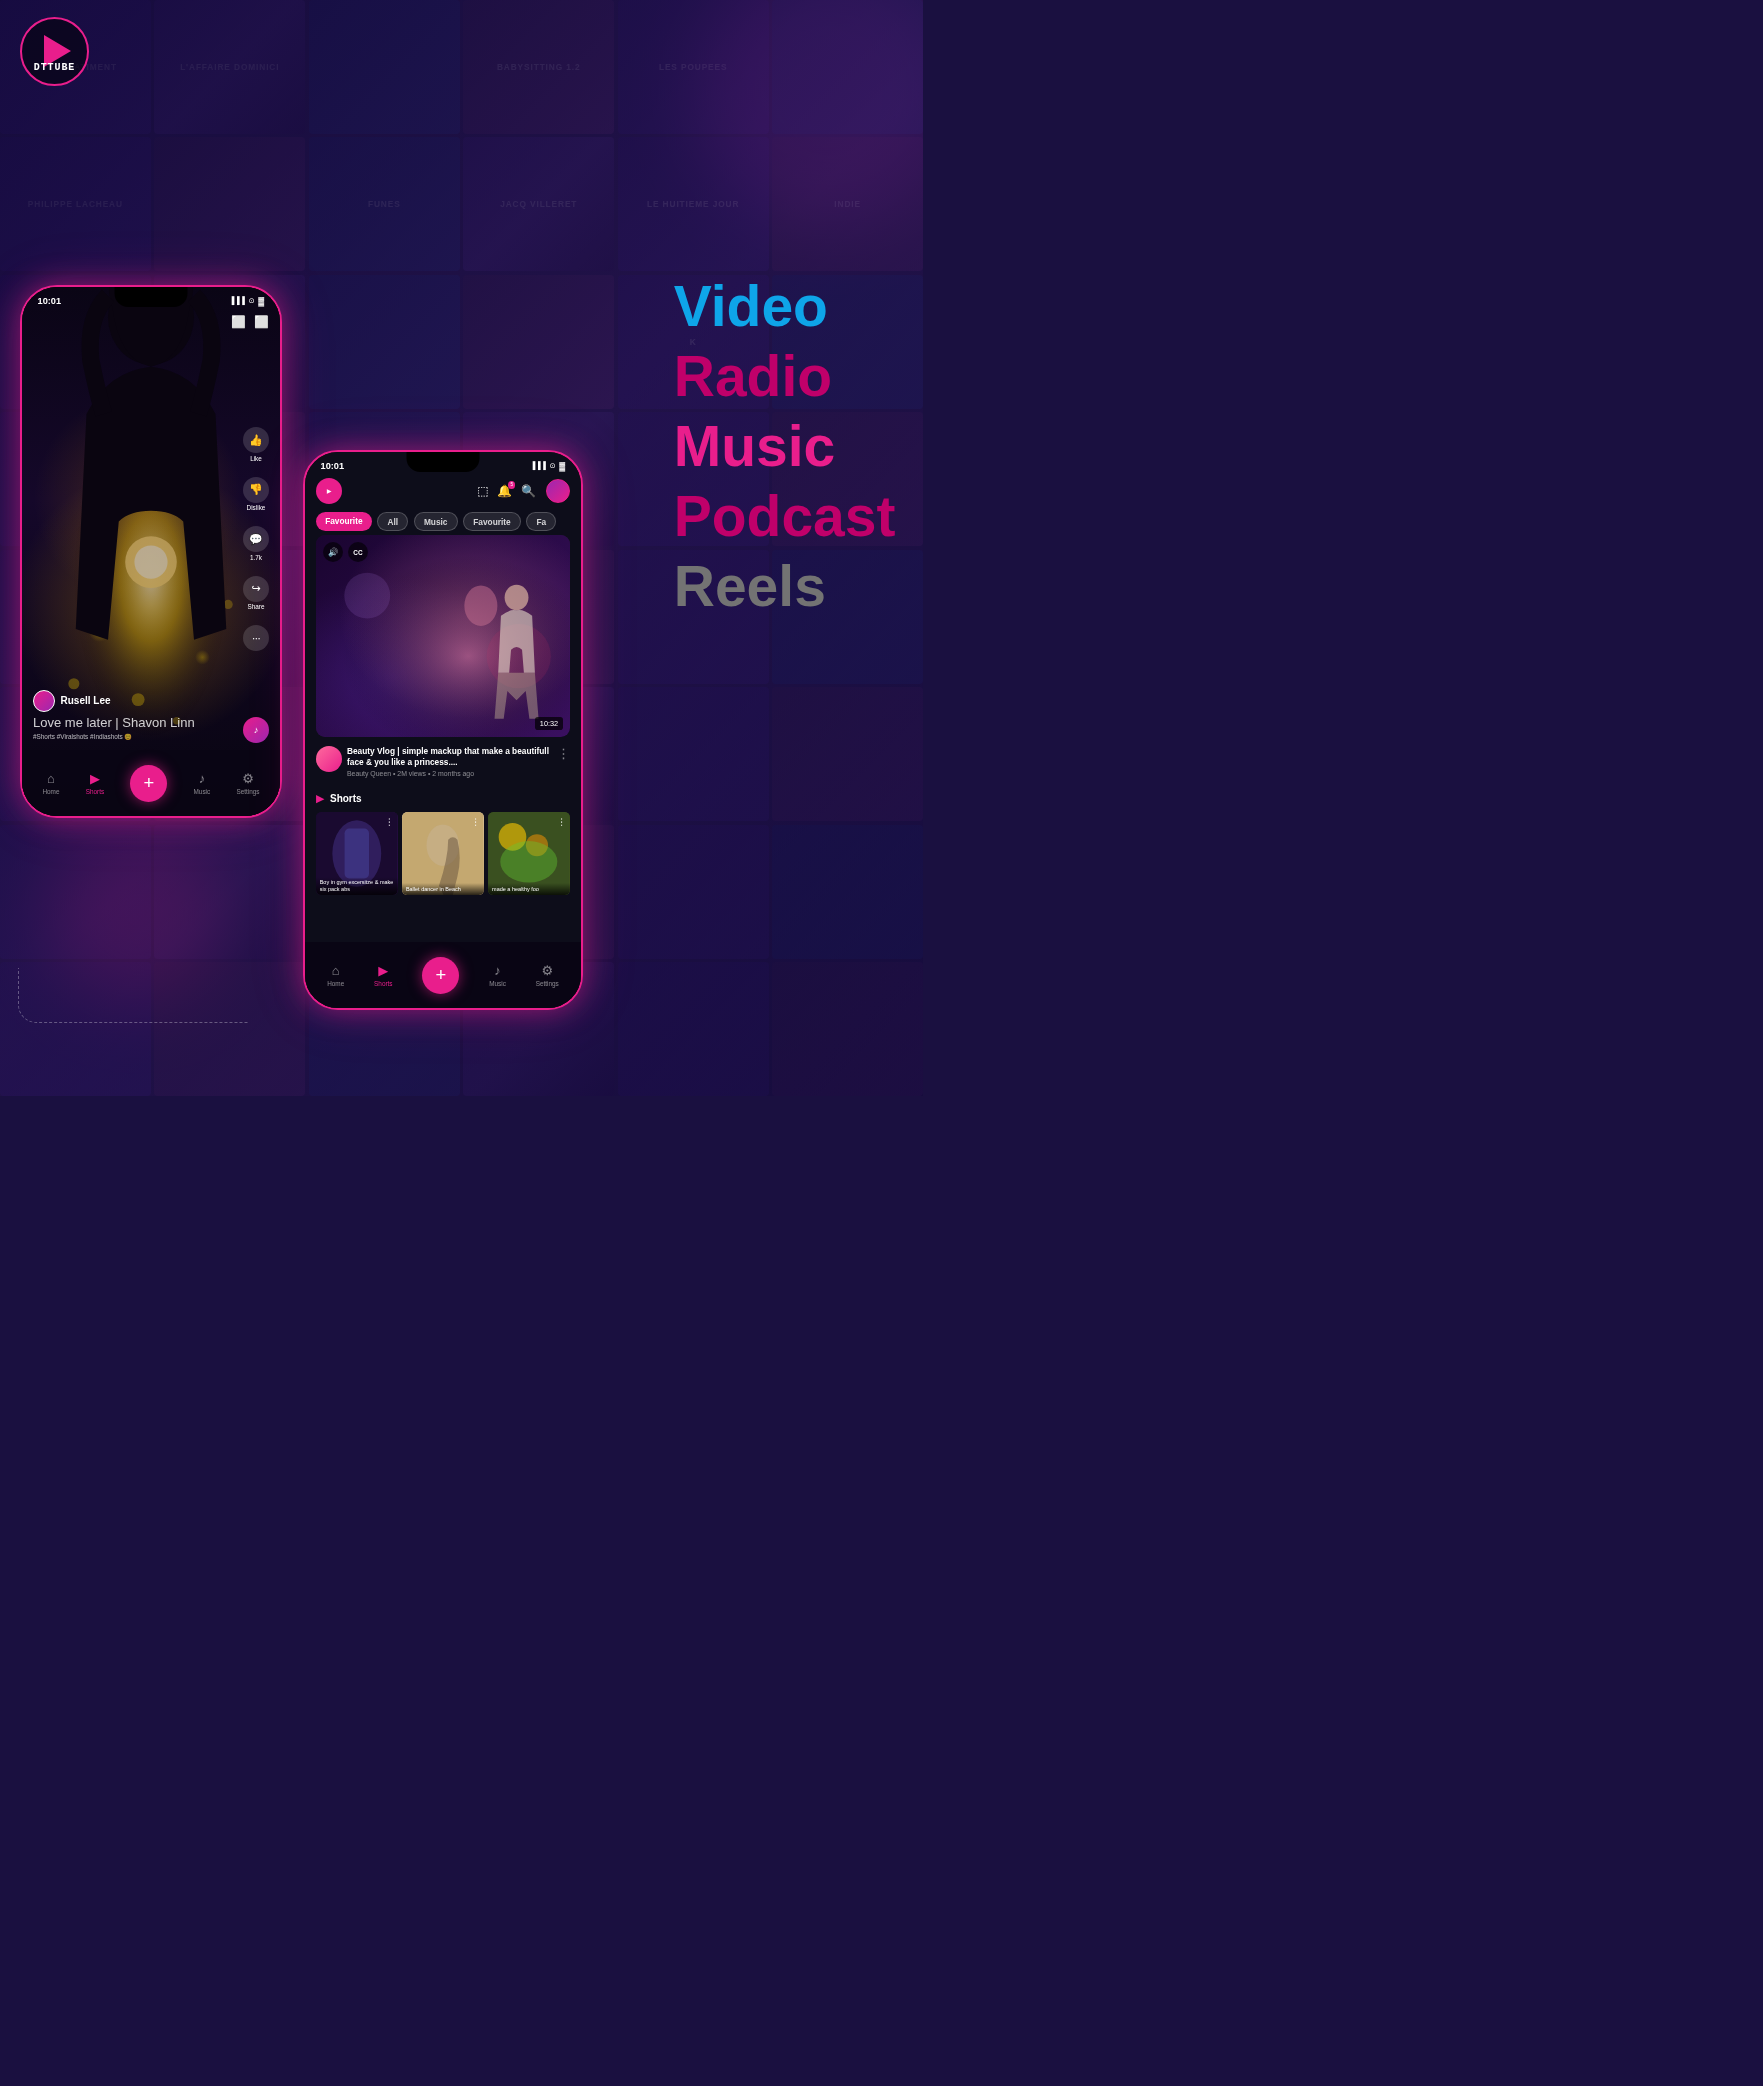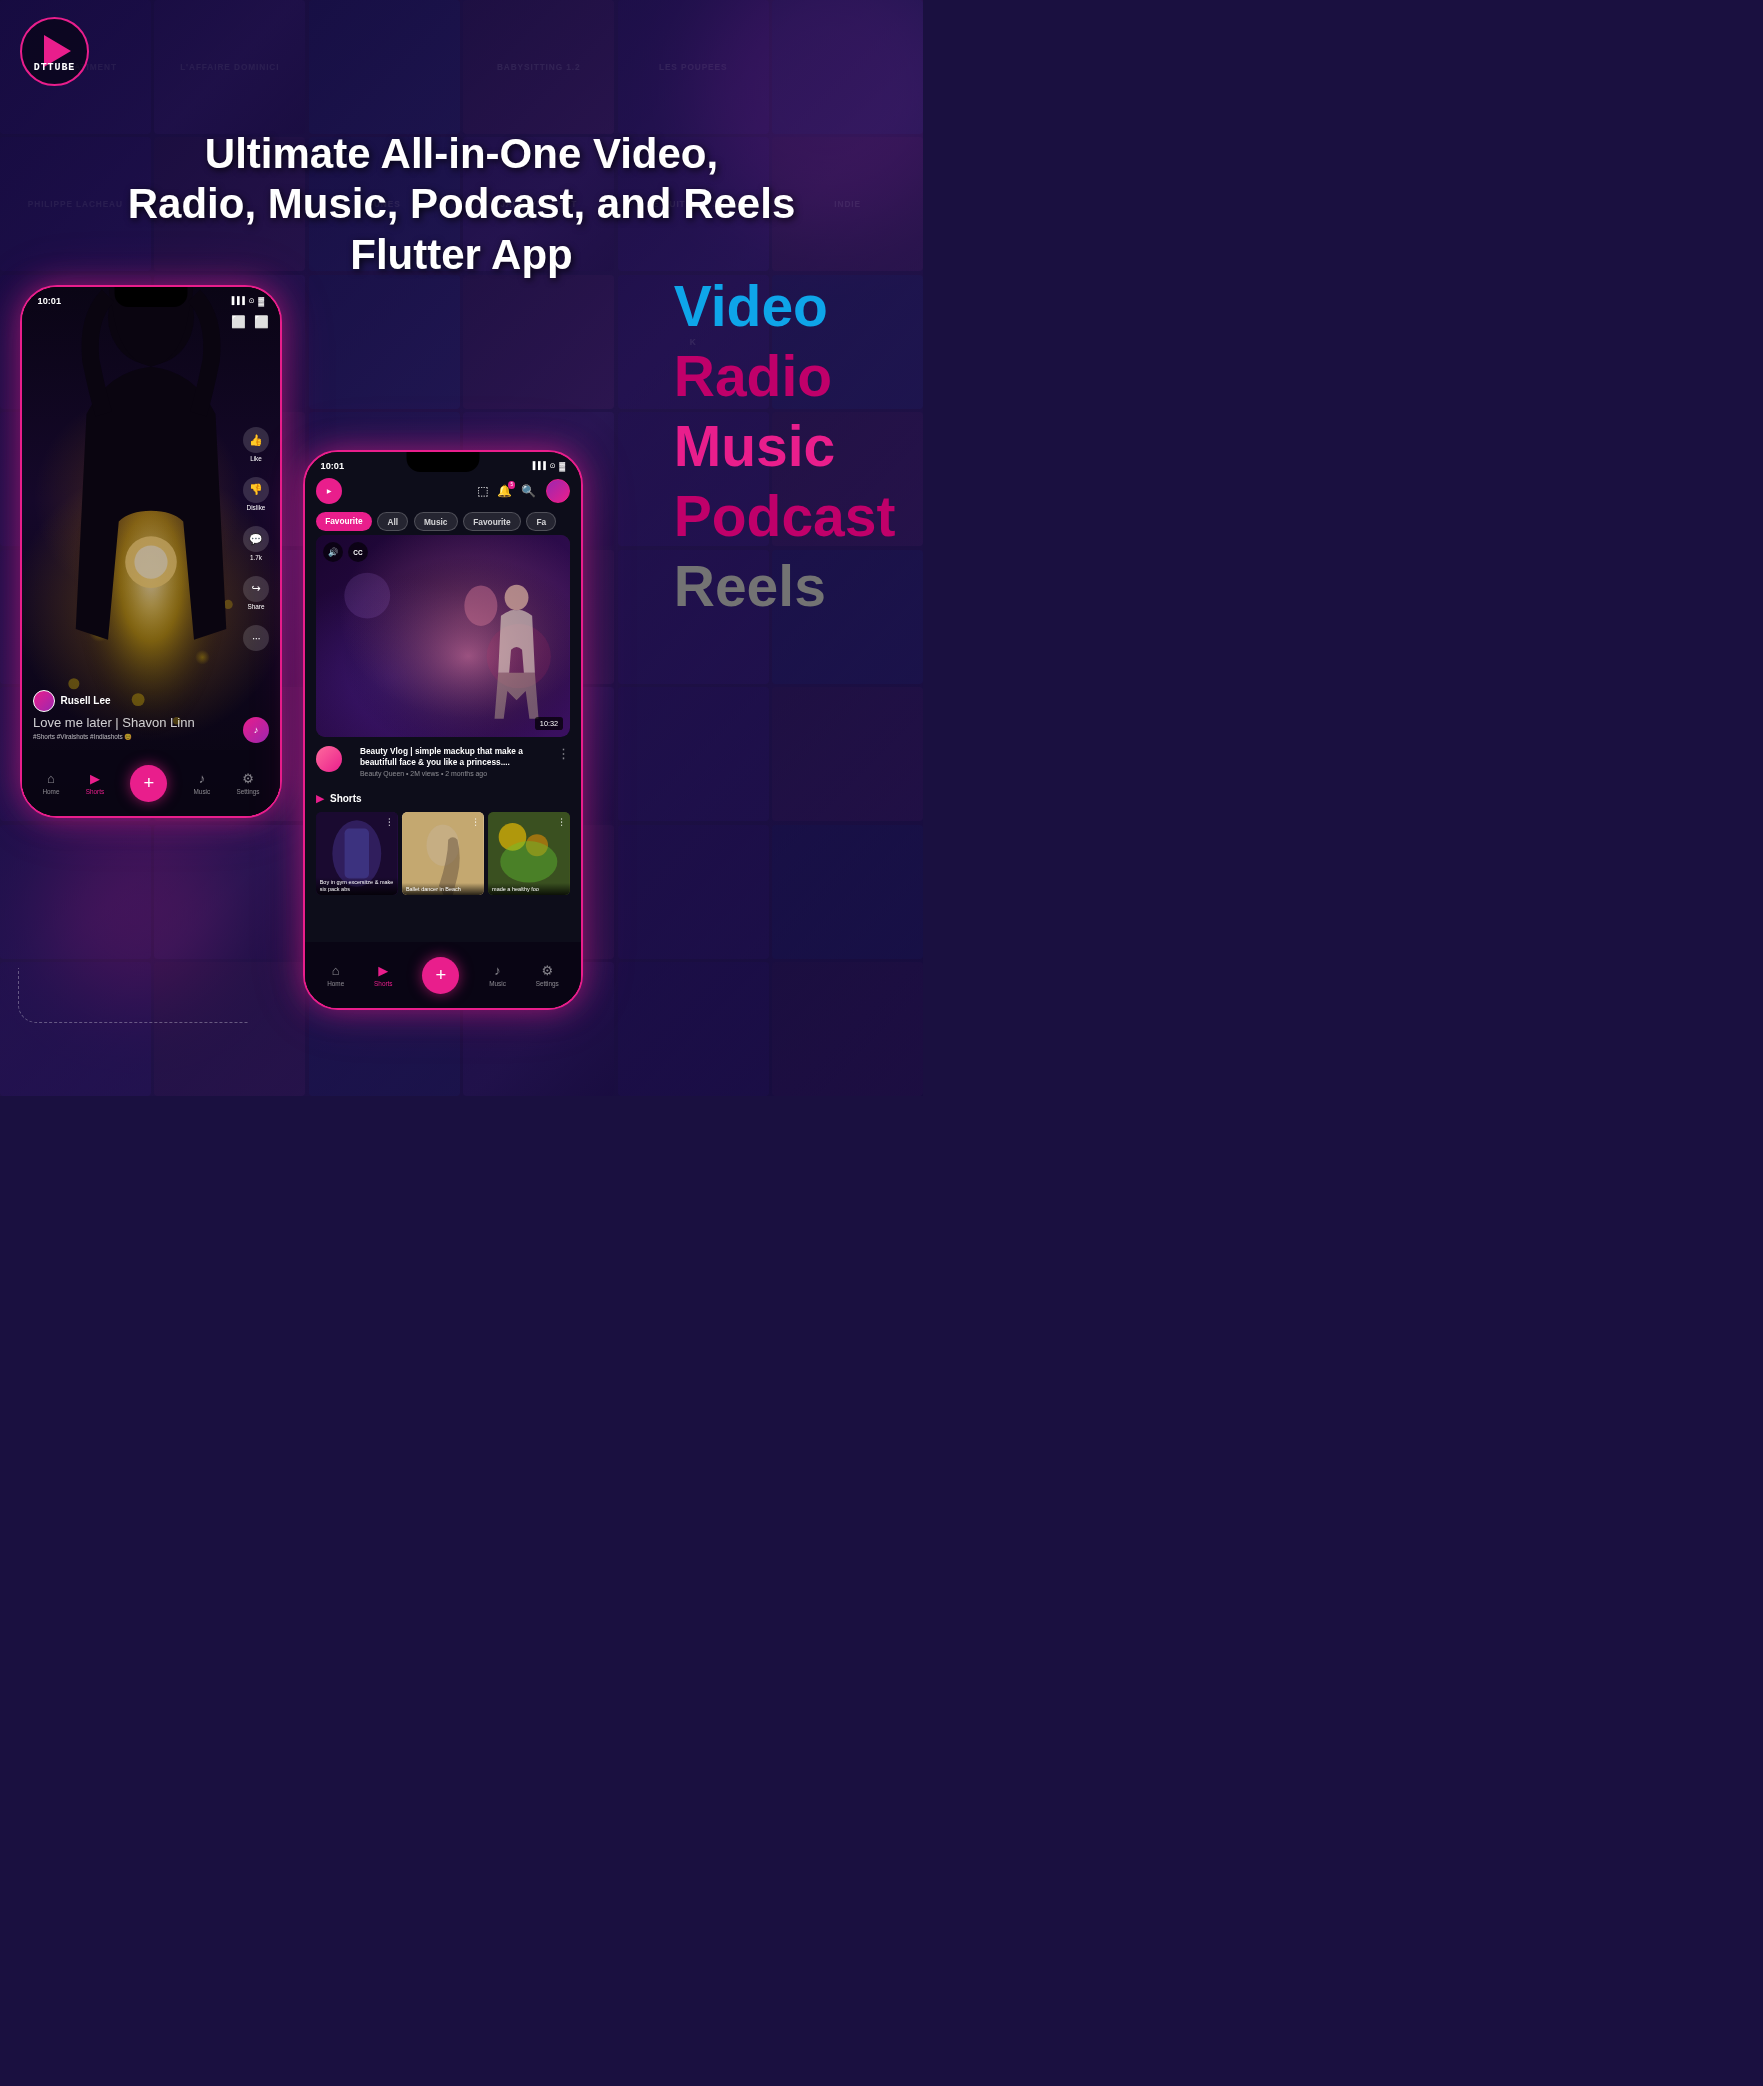--- a/index.html
+++ b/index.html
@@ -531,21 +531,21 @@
     }
 
     
     .video-info-row {
       position: absolute;
       top: 294px;
       left: 11px;
       right: 11px;
       display: flex;
       align-items: flex-start;
-      gap: 18px;
+      gap: 5px;
     }
 
     .channel-avatar {
       width: 26px;
       height: 26px;
       border-radius: 50%;
       background: linear-gradient(135deg, #ff6b9d, #e91e8c);
       flex-shrink: 0;
     }
 
@@ -758,27 +758,20 @@
 
 <div class="content">
 
   <div class="logo-area">
     <div class="logo-circle">
       <div class="logo-play"></div>
       <div class="logo-text">DTTUBE</div>
     </div>
   </div>
 
-  <div class="main-title">
-    <h1>
-      <span>Ultimate All-in-One Video,</span><br>
-      <span>Radio, Music, Podcast, and Reels</span><br>
-      <span>Flutter App</span>
-    </h1>
-  </div>
 
   <div class="right-labels">
     <div class="right-label label-video">Video</div>
     <div class="right-label label-radio">Radio</div>
     <div class="right-label label-music">Music</div>
     <div class="right-label label-podcast">Podcast</div>
     <div class="right-label label-reels">Reels</div>
   </div>
 
   <div class="phone1-container">

